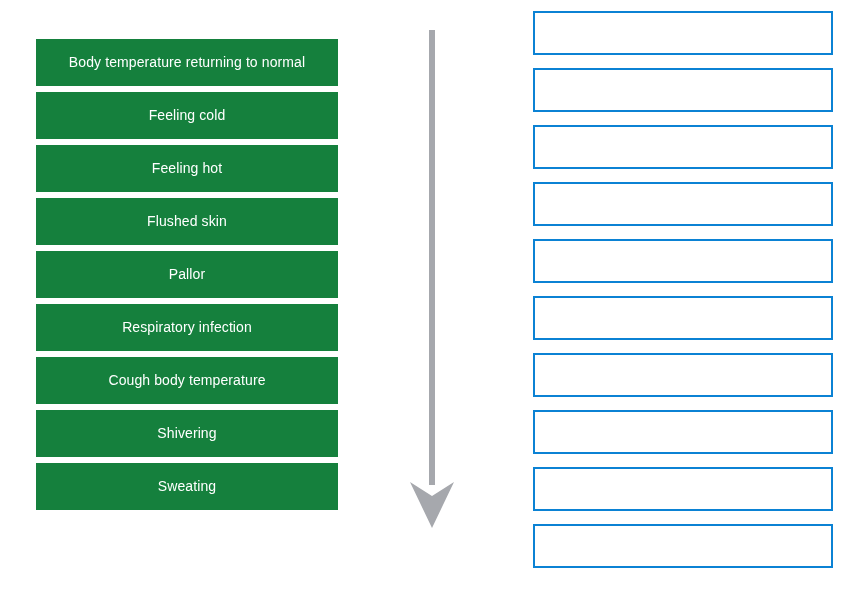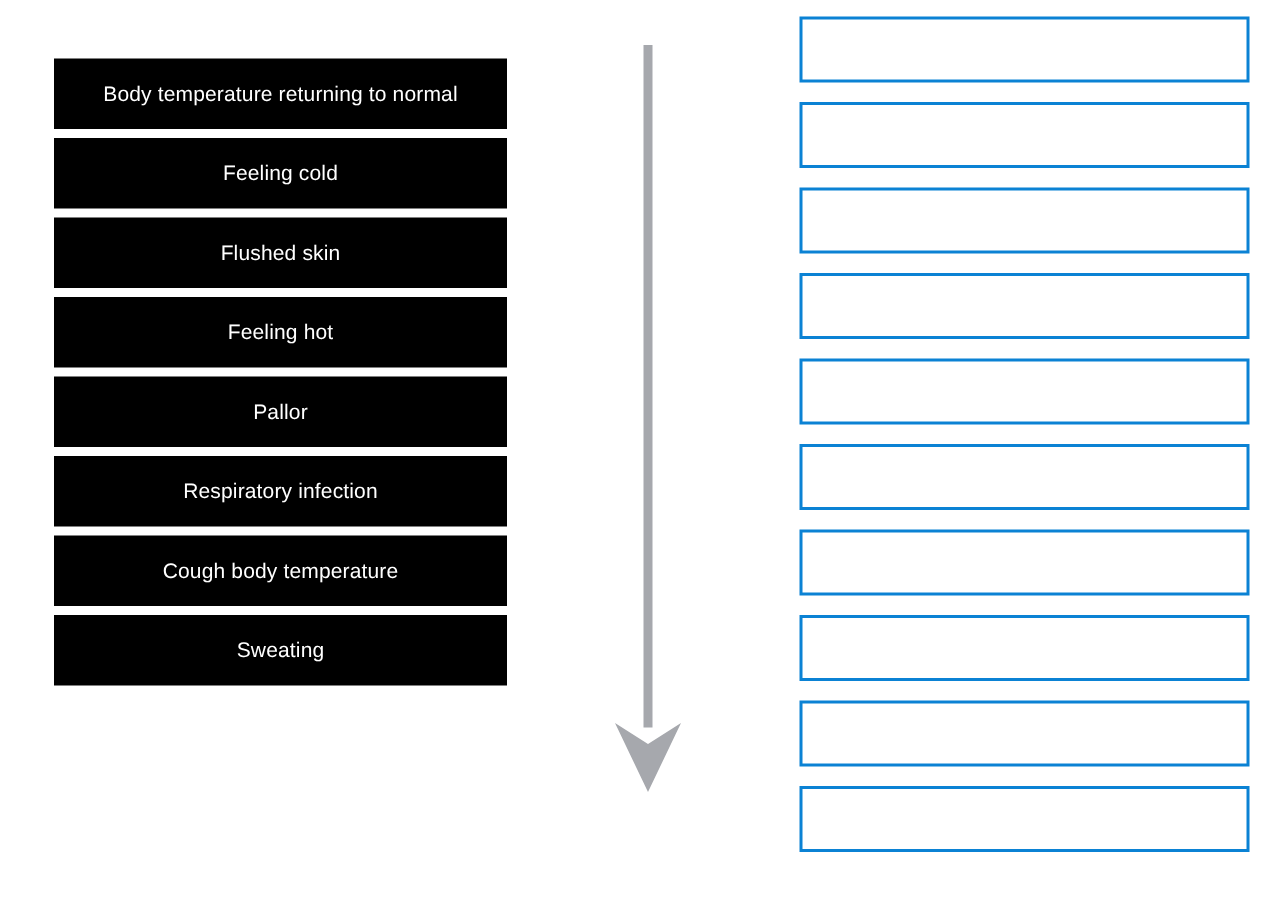--- a/index.html
+++ b/index.html
@@ -28,21 +28,21 @@
   .source-column {
     position: absolute;
     left: 36px;
     top: 39px;
     width: 302px;
   }
   .source-tile {
     width: 302px;
     height: 47px;
     margin-bottom: 6px;
-    background: #000000;
+    background: #15803d;
     color: #ffffff;
     display: flex;
     align-items: center;
     justify-content: center;
     box-sizing: border-box;
     padding: 0 8px;
   }
   .source-tile-label {
     font-size: 14px;
     line-height: 17px;
@@ -96,33 +96,36 @@
 <div id="board">
 
   <div class="source-column">
     <div class="source-tile">
       <span class="source-tile-label">Body temperature returning to normal</span>
     </div>
     <div class="source-tile">
       <span class="source-tile-label">Feeling cold</span>
     </div>
     <div class="source-tile">
-      <span class="source-tile-label">Flushed skin</span>
+      <span class="source-tile-label">Feeling hot</span>
     </div>
     <div class="source-tile">
-      <span class="source-tile-label">Feeling hot</span>
+      <span class="source-tile-label">Flushed skin</span>
     </div>
     <div class="source-tile">
       <span class="source-tile-label">Pallor</span>
     </div>
     <div class="source-tile">
       <span class="source-tile-label">Respiratory infection</span>
     </div>
     <div class="source-tile">
       <span class="source-tile-label">Cough body temperature</span>
+    </div>
+    <div class="source-tile">
+      <span class="source-tile-label">Shivering</span>
     </div>
     <div class="source-tile">
       <span class="source-tile-label">Sweating</span>
     </div>
   </div>
 
   <div class="arrow-wrap">
     <svg class="arrow-svg" width="60" height="502" viewBox="0 0 60 502">
       <rect x="25" y="0" width="6" height="455" fill="#a6a8ad"></rect>
       <path d="M 6 452 L 28 498 L 50 452 L 28 466 Z" fill="#a6a8ad"></path>

